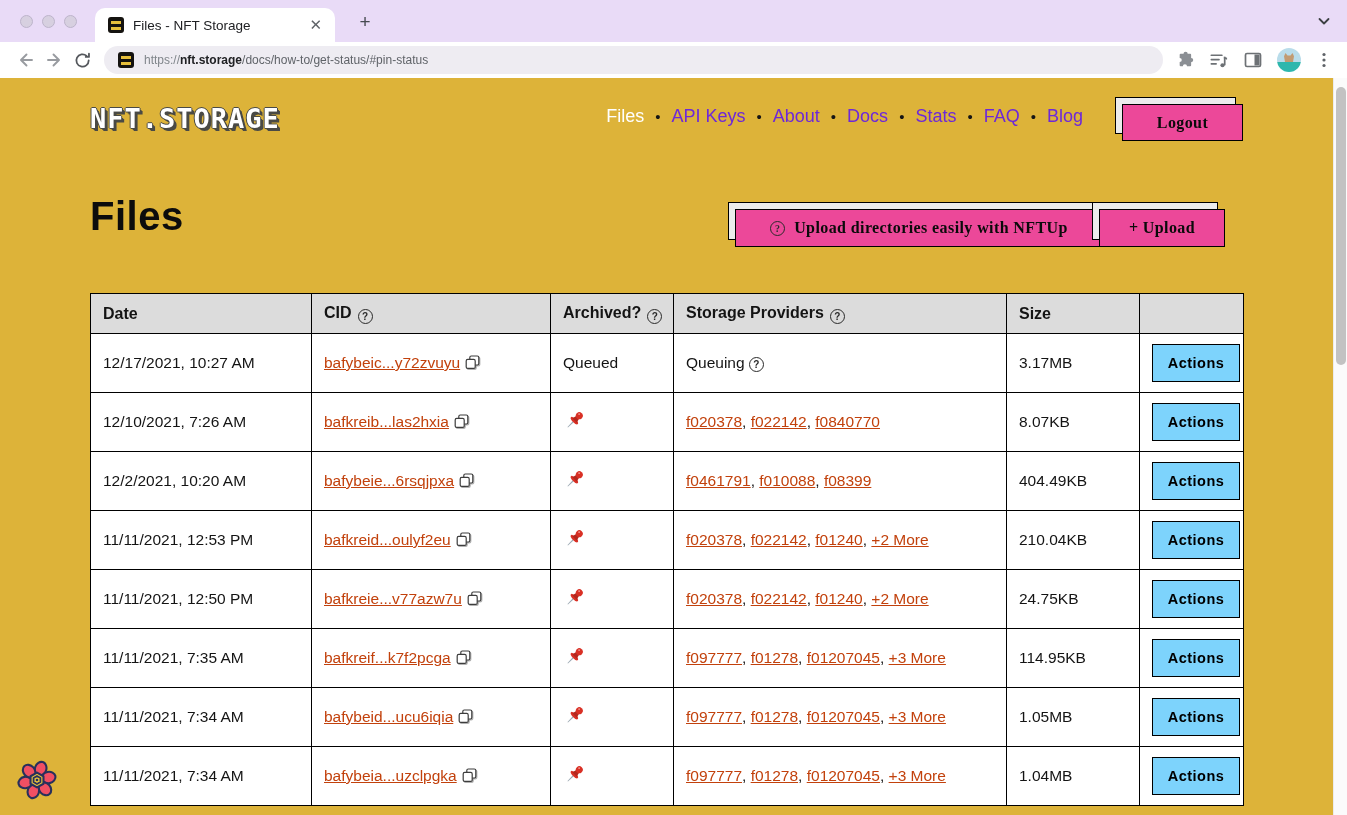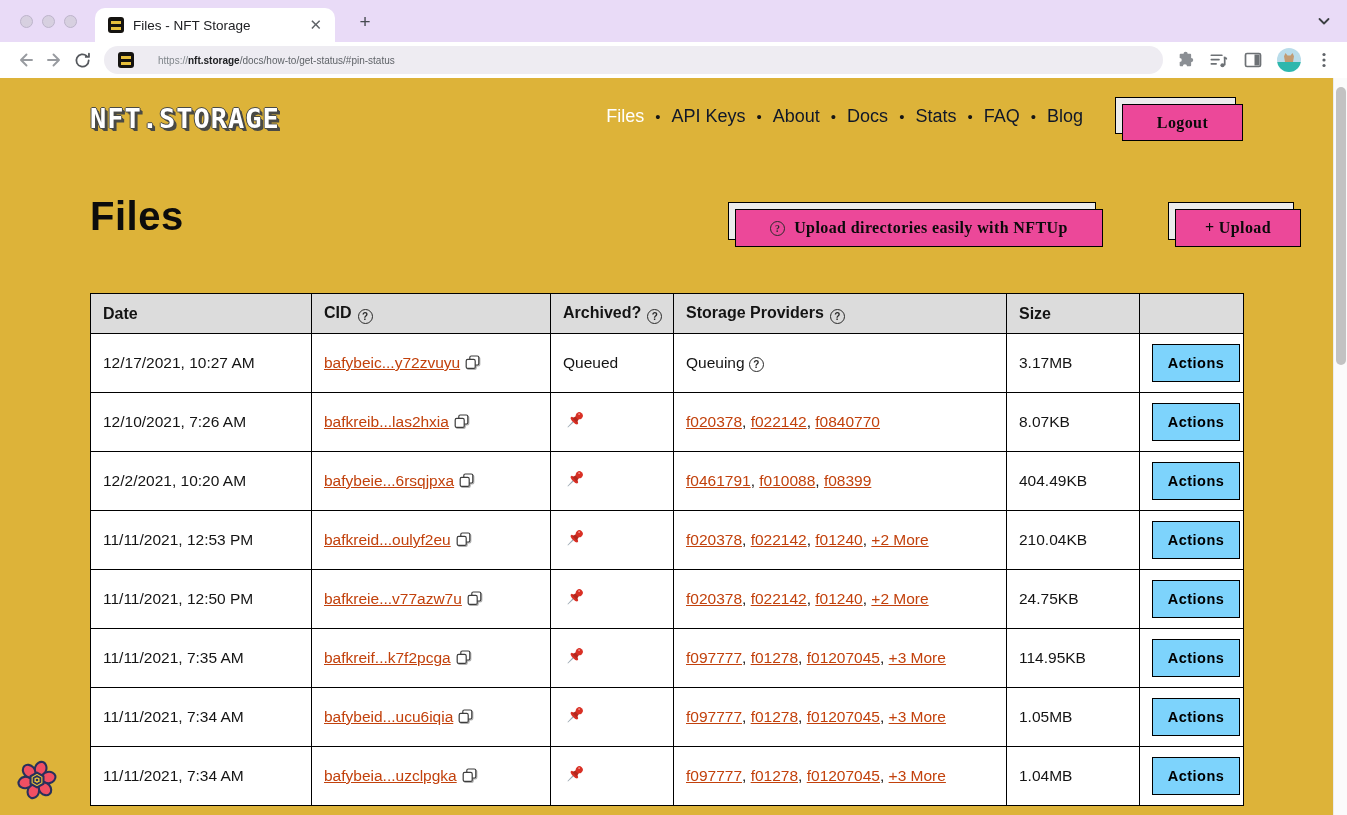--- a/index.html
+++ b/index.html
@@ -17,46 +17,46 @@
   .newtab { position:absolute; left:352px; top:9px; width:26px; height:26px; display:flex; align-items:center; justify-content:center; color:#474b51; font-size:19px; cursor:pointer; }
   .tab-chevron { position:absolute; right:14px; top:12px; cursor:pointer; }
 
   .favicon { width:16px; height:16px; min-width:16px; background:#151310; border-radius:3px; position:relative; }
   .favicon::before, .favicon::after { content:""; position:absolute; left:3px; right:3px; height:3px; background:#e6bf3c; }
   .favicon::before { top:3.5px; } .favicon::after { bottom:3.5px; }
 
   .toolbar { height:36px; background:#fff; display:flex; align-items:center; padding:0 10px 0 12px; }
   .nav-btn { width:28px; height:28px; display:flex; align-items:center; justify-content:center; cursor:pointer; }
   .omnibox { flex:1; height:28px; background:#eeecf2; border-radius:14px; margin:0 10px 0 8px; display:flex; align-items:center; padding:0 14px; cursor:text; }
-  .url { margin-left:24px; font-size:10px; color:#80868b; white-space:nowrap; }
+  .url { margin-left:10px; font-size:12px; color:#80868b; white-space:nowrap; }
   .url .domain { color:#202124; font-weight:600; }
   .url .path { color:#5f6368; }
   .toolbar-right { display:flex; align-items:center; gap:14px; padding-right:4px; }
   .avatar { width:24px; height:24px; border-radius:50%; background:linear-gradient(#b9dcea 58%, #2eb7ad 58%); position:relative; overflow:hidden; cursor:pointer; }
   .avatar::before { content:""; position:absolute; left:7px; top:5px; width:10px; height:9px; background:#c29b72; clip-path:polygon(0 35%, 15% 0, 35% 28%, 65% 28%, 85% 0, 100% 35%, 90% 100%, 10% 100%); }
 
   
   .viewport { position:relative; height:737px; background:#fff; }
   .page { position:absolute; left:0; top:0; bottom:0; right:14px; background:var(--page-bg,#ddb339); overflow:hidden; }
 
   .logo { position:absolute; left:90px; top:25px; font-family:"DejaVu Sans Mono", monospace; font-weight:bold; font-size:27px; letter-spacing:1px; color:#fff;
           text-shadow:1px 0 #4a4a45, -1px 0 #4a4a45, 0 1px #4a4a45, 0 -1px #4a4a45, 2px 2px 0 #4a4a45, 3px 3px 0 #4a4a45; }
   .main-nav { position:absolute; top:28px; right:250px; display:flex; align-items:center; font-size:18px; color:#151515; white-space:nowrap; }
-  .main-nav a { color:#0f172a; text-decoration:none; cursor:pointer; }
+  .main-nav a { color:#6d28d9; text-decoration:none; cursor:pointer; }
   .main-nav a.active { color:#fff; }
   .nav-dot { margin:0 11px; font-size:15px; }
 
   .retro-wrap { position:absolute; }
   .retro-shadow { position:absolute; left:-7px; top:-7px; width:100%; height:100%; background:#ececec; border:1px solid #000; }
   .retro-btn { position:relative; width:100%; height:100%; background:#ec4899; border:1px solid #000; cursor:pointer;
                font-family:Liberation Serif, serif; font-weight:700; font-size:16px; letter-spacing:0.4px; color:#0b0b0b;
                display:flex; align-items:center; justify-content:center; gap:9px; }
   .logout-wrap { right:90px; top:26px; width:121px; height:37px; }
   .nftup-wrap  { left:735px; top:131px; width:368px; height:38px; }
-  .upload-wrap { left:1175px; top:131px; width:126px; height:38px; }
+  .upload-wrap { left:1099px; top:131px; width:126px; height:38px; }
 
   .page-title { position:absolute; left:90px; top:116px; font-size:40px; font-weight:800; letter-spacing:0.5px; color:#0c0c0c; }
 
   .help-icon { display:inline-flex; align-items:center; justify-content:center; width:15px; height:15px; min-width:15px;
                border:1.4px solid #2a2a2a; border-radius:50%; font-size:10px; font-weight:700; color:#2a2a2a; cursor:pointer; }
 
   table.files { position:absolute; left:90px; top:215px; width:1153px; border-collapse:collapse; table-layout:fixed; background:#fff; font-size:15.5px; color:#141414; }
   .files th, .files td { border:1px solid #000; padding:0 12px; text-align:left; vertical-align:middle; overflow:hidden; white-space:nowrap; }
   .files th { height:40px; background:var(--table-header-bg,#dcdcdc); font-weight:700; font-size:16px; }
   .files th .help-icon { margin-left:6px; vertical-align:-2px; }

